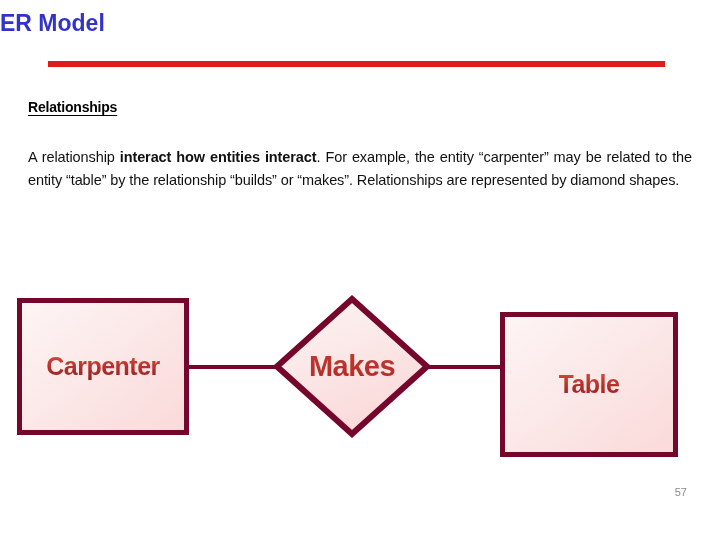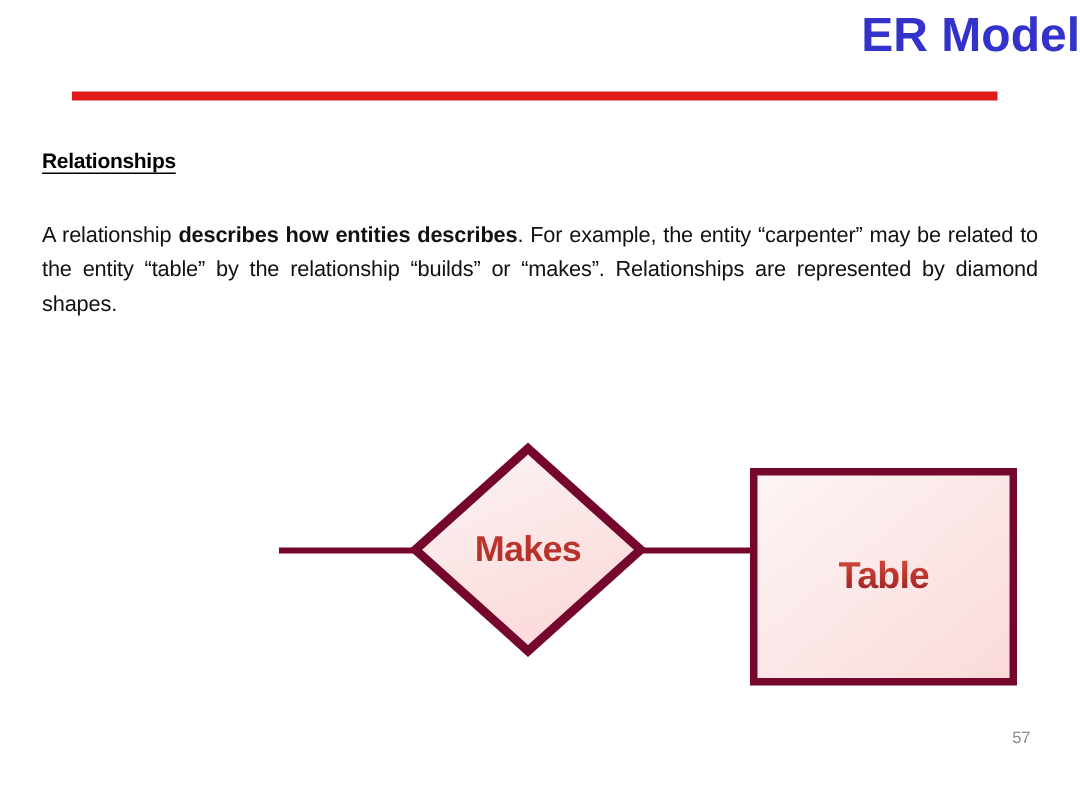--- a/index.html
+++ b/index.html
@@ -15,23 +15,23 @@
     font-family: "Liberation Sans", sans-serif;
     -webkit-font-smoothing: none;
   }
 
   
   .slide-title {
     position: absolute;
     top: 8px;
     left: 0;
     width: 720px;
-    text-align: right;
-    font-family: "Liberation Sans", sans-serif;
-    font-size: 32px;
+    text-align: left;
+    font-family: "Liberation Sans", sans-serif;
+    font-size: 23px;
     font-weight: bold;
     color: #3333cc;
     letter-spacing: 0px;
     line-height: 30px;
   }
 
   
   .title-rule {
     position: absolute;
     left: 48px;
@@ -117,21 +117,21 @@
   .relationship-label {
     position: absolute;
     left: 0;
     top: 0;
     width: 158px;
     height: 143px;
     display: flex;
     align-items: center;
     justify-content: center;
     font-family: "Liberation Sans", sans-serif;
-    font-size: 24px;
+    font-size: 29px;
     font-weight: bold;
     background: linear-gradient(180deg, #d94f3d 0%, #b5302a 55%, #8f1f25 100%);
     -webkit-background-clip: text;
     background-clip: text;
     -webkit-text-fill-color: transparent;
     color: #b5302a;
     letter-spacing: -0.5px;
     pointer-events: none;
   }
 
@@ -158,28 +158,31 @@
 </head>
 <body>
 
 <div class="slide-title">ER Model</div>
 
 <div class="title-rule"></div>
 
 <div class="section-heading">Relationships</div>
 
 <div class="body-paragraph">
-  <span>A relationship </span><b>describes how entities describes</b><span>. For example, the entity “carpenter” may be related to the entity “table” by the relationship “builds” or “makes”. Relationships are represented by diamond shapes.</span>
+  <span>A relationship </span><b>interact how entities interact</b><span>. For example, the entity “carpenter” may be related to the entity “table” by the relationship “builds” or “makes”. Relationships are represented by diamond shapes.</span>
 </div>
 
 <div class="er-diagram">
 
   <div class="connector" id="connector-left"></div>
   <div class="connector" id="connector-right"></div>
 
+  <div class="entity-box" id="entity-carpenter">
+    <span class="entity-label">Carpenter</span>
+  </div>
 
   <div class="relationship-diamond">
     <svg width="158" height="143" viewBox="0 0 158 143">
       <defs>
         <linearGradient id="diamondFill" x1="0" y1="0" x2="0.45" y2="1">
           <stop offset="0%" stop-color="#fdf5f4"></stop>
           <stop offset="55%" stop-color="#fbe6e6"></stop>
           <stop offset="100%" stop-color="#fbdada"></stop>
         </linearGradient>
       </defs>

